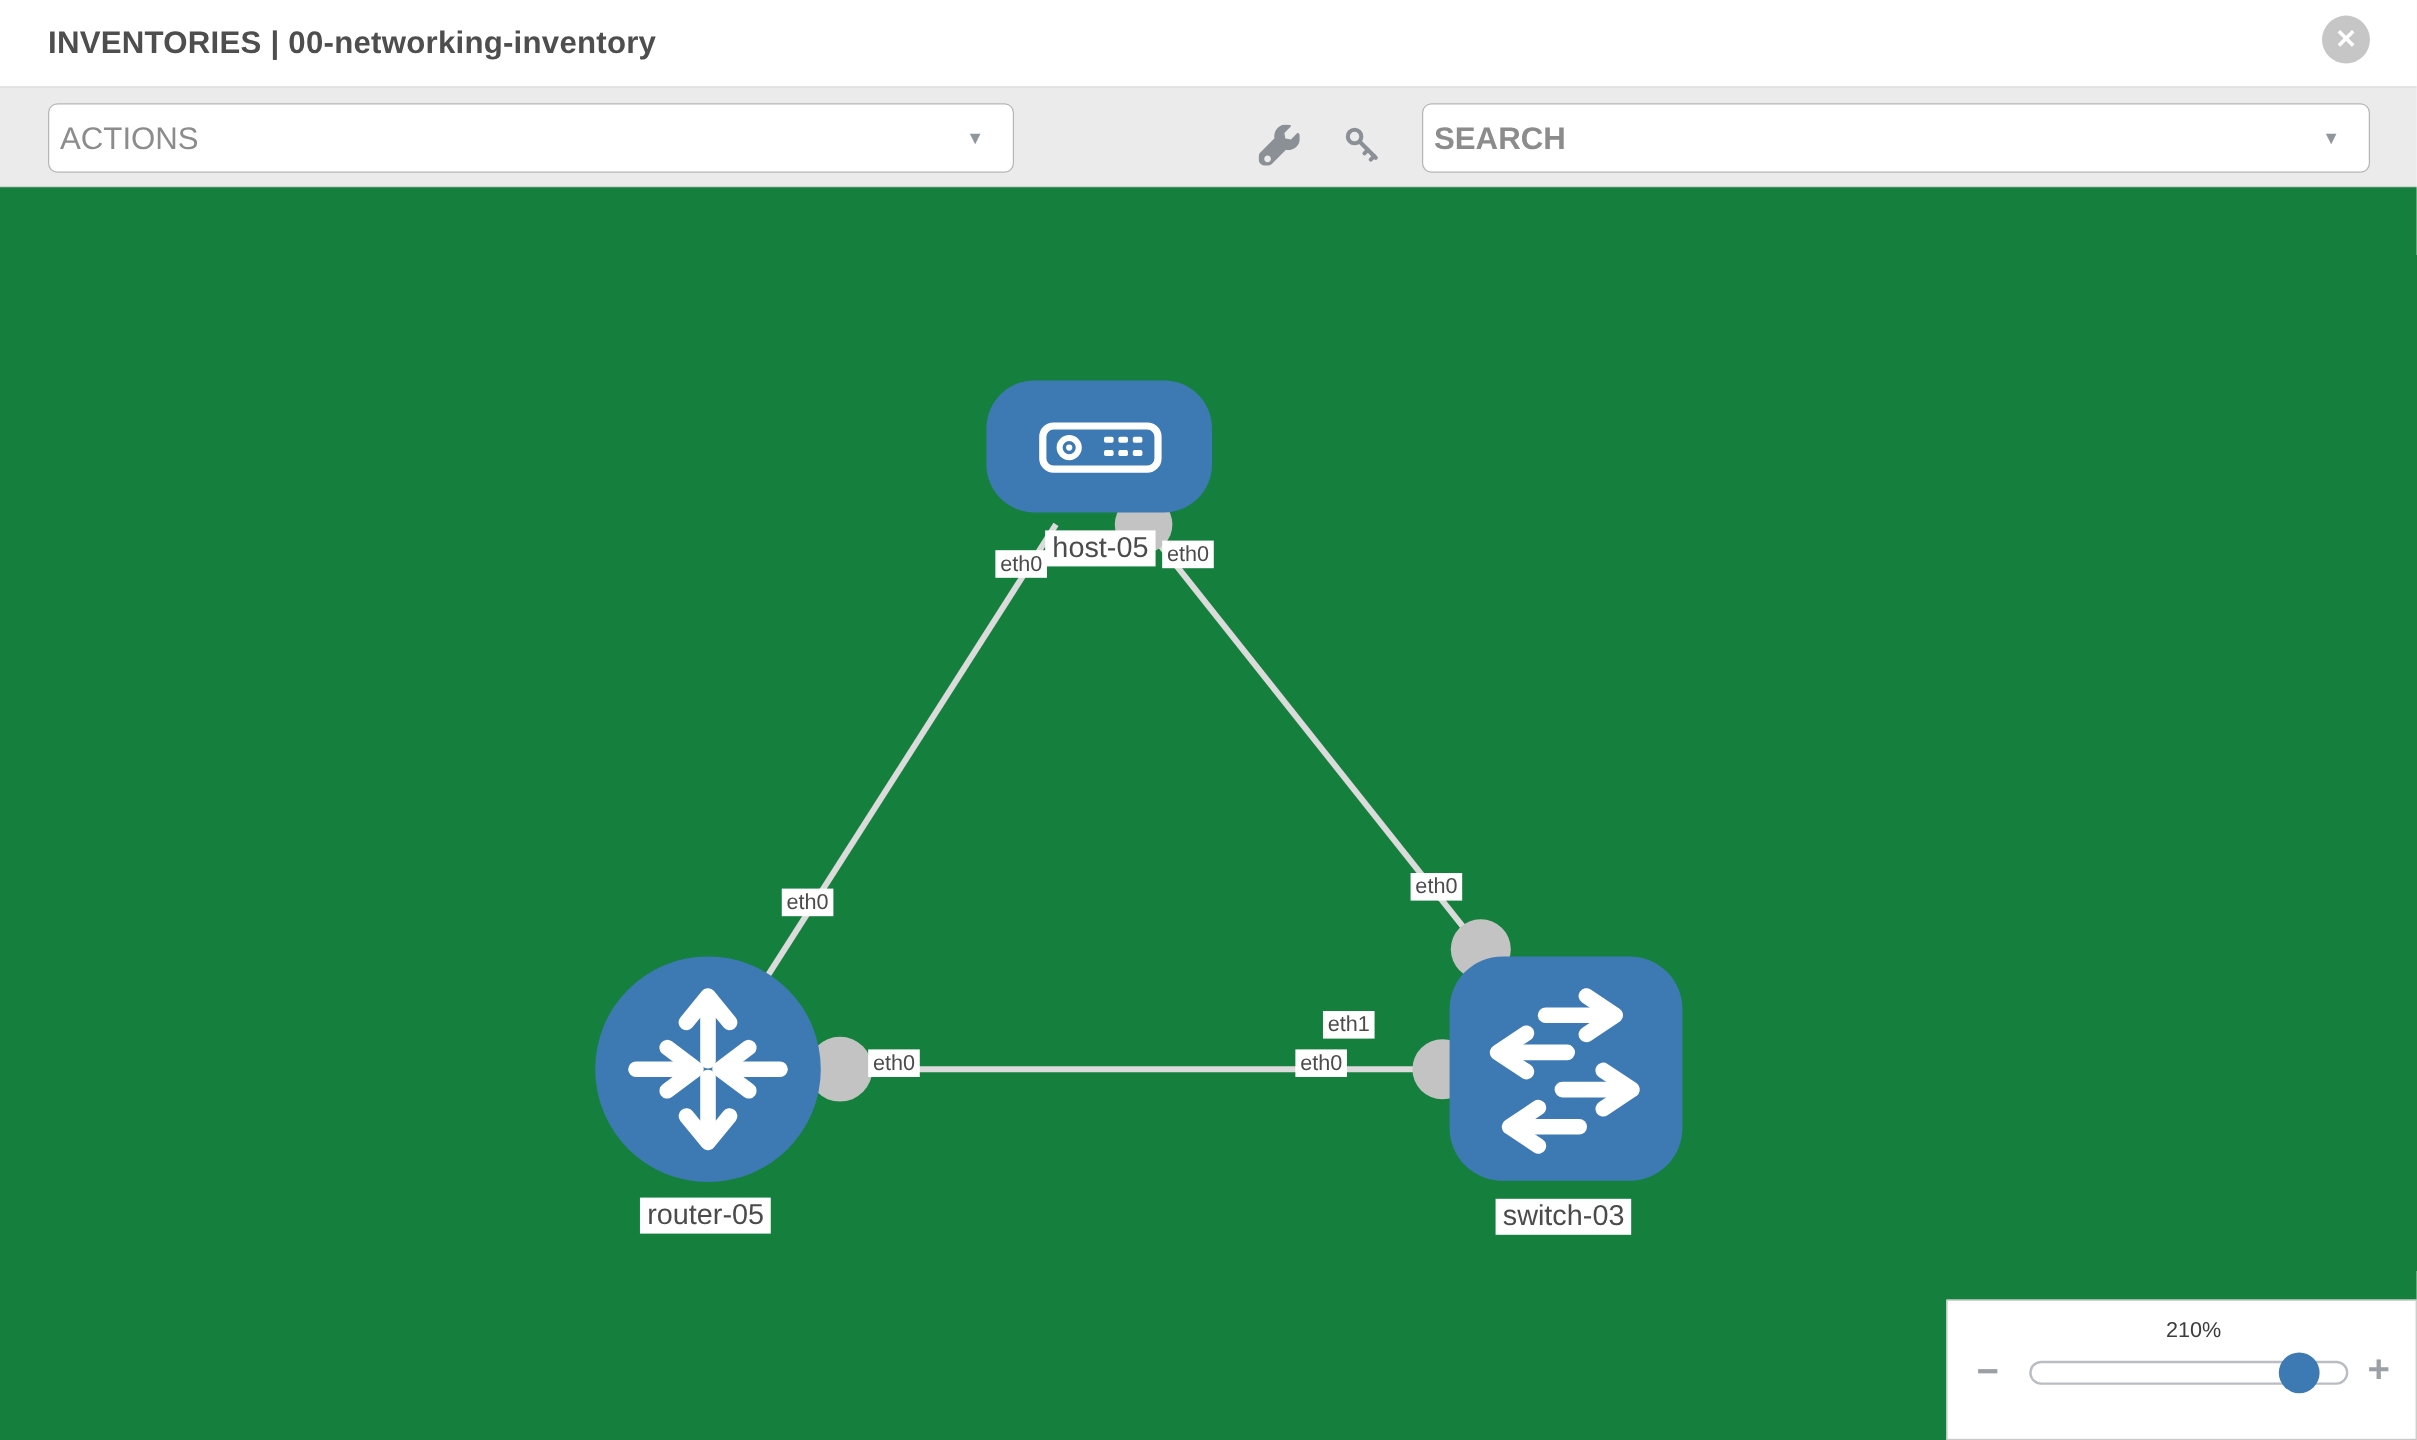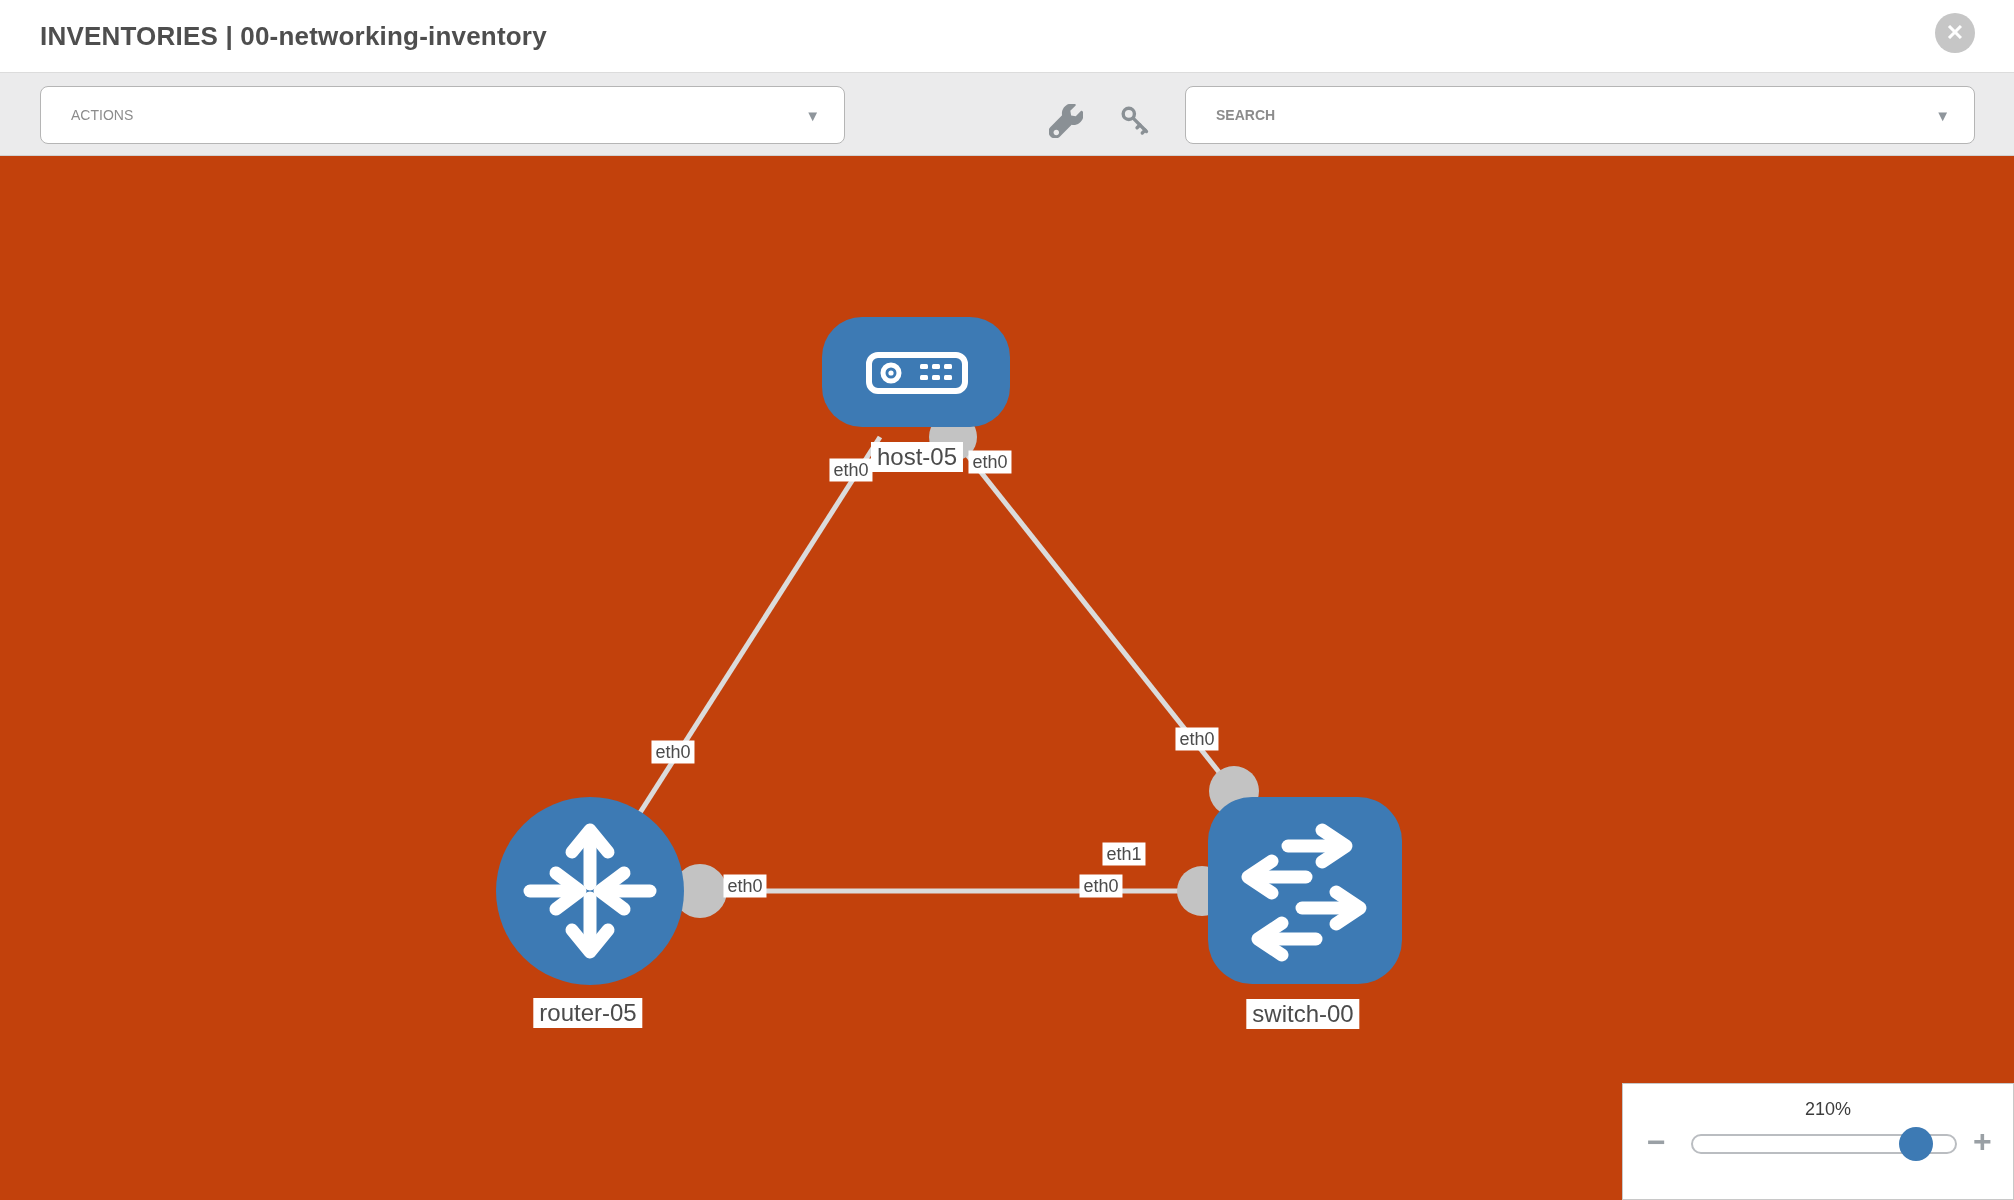--- a/index.html
+++ b/index.html
@@ -14,29 +14,29 @@
     border-radius:50%;background:#c6c6c6;color:#ffffff;font-size:22px;font-weight:700;
     line-height:40px;text-align:center;padding:0;cursor:pointer;}
 
   
   .toolbar{position:absolute;left:0;top:72px;width:100%;height:84px;background:#ebebec;
     border-top:1px solid #dcdcdc;border-bottom:1px solid #d2d2d2;box-sizing:border-box;}
   .dd{position:absolute;top:13px;height:58px;background:#ffffff;border:1px solid #b5b5b5;
     border-radius:8px;box-sizing:border-box;display:flex;align-items:center;cursor:pointer;}
   .dd-actions{left:40px;width:805px;}
   .dd-search{left:1185px;width:790px;font-weight:bold;}
-  .dd-label{font-size:14px;color:#8c8c8c;padding-left:30px;flex:1;}
+  .dd-label{font-size:26px;color:#8c8c8c;padding-left:9px;flex:1;}
   .caret{font-size:15px;color:#8f969c;padding-right:24px;}
   .tool-btn{position:absolute;top:26px;width:44px;height:44px;background:transparent;
     border:none;padding:0;cursor:pointer;display:flex;align-items:center;justify-content:center;}
   .tool-btn.wrench{left:1044px;}
   .tool-btn.key{left:1114px;}
 
   
-  .canvas{position:absolute;left:0;top:156px;width:2014px;height:1044px;background:#c2410c;}
+  .canvas{position:absolute;left:0;top:156px;width:2014px;height:1044px;background:#15803d;}
   .topo-svg{position:absolute;left:0;top:-156px;width:2014px;height:1200px;}
 
   
   .topo-label{position:absolute;transform:translate(-50%,-50%);background:#ffffff;
     color:#4b4b4b;white-space:nowrap;}
   .node-label{font-size:24px;padding:1px 6px;}
   .iface-label{font-size:18px;padding:1px 4px;}
 
   
   .zoom-panel{position:absolute;left:1622px;top:927px;width:392px;height:117px;
@@ -157,21 +157,21 @@
     <div class="topo-label iface-label" style="left:851px;top:314px">eth0</div>
     <div class="topo-label iface-label" style="left:990px;top:306px">eth0</div>
     <div class="topo-label iface-label" style="left:673px;top:596px">eth0</div>
     <div class="topo-label iface-label" style="left:1197px;top:583px">eth0</div>
     <div class="topo-label iface-label" style="left:745px;top:730px">eth0</div>
     <div class="topo-label iface-label" style="left:1101px;top:730px">eth0</div>
     <div class="topo-label iface-label" style="left:1124px;top:698px">eth1</div>
 
     <div class="topo-label node-label" style="left:917px;top:301px">host-05</div>
     <div class="topo-label node-label" style="left:588px;top:857px">router-05</div>
-    <div class="topo-label node-label" style="left:1303px;top:858px">switch-00</div>
+    <div class="topo-label node-label" style="left:1303px;top:858px">switch-03</div>
 
     <div class="zoom-panel">
       <div class="zoom-level">210%</div>
       <button class="zoom-minus">−</button>
       <div class="zoom-track">
         <div class="zoom-knob"></div>
       </div>
       <button class="zoom-plus">+</button>
     </div>
 

